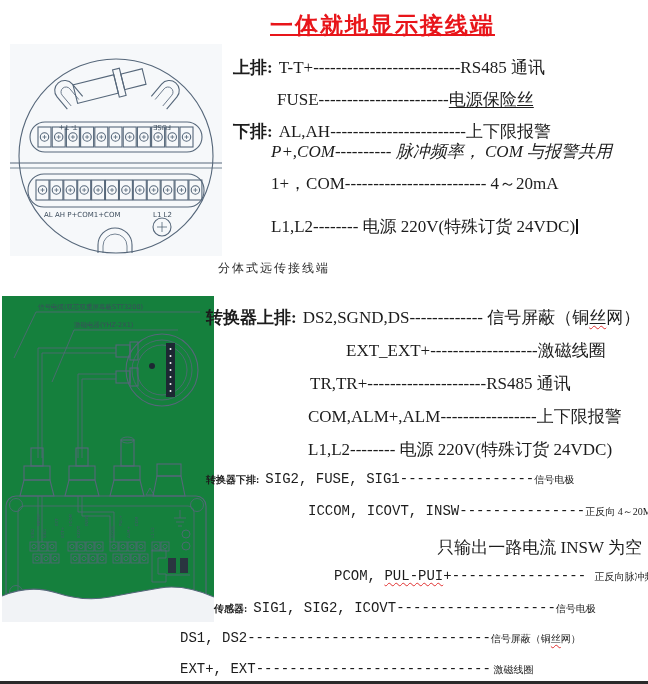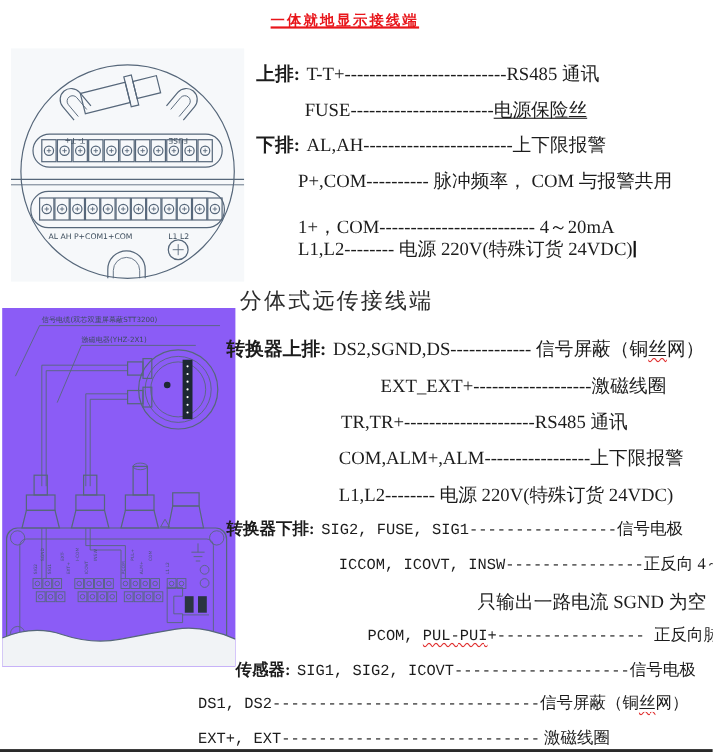--- a/index.html
+++ b/index.html
@@ -1,31 +1,31 @@
 <!DOCTYPE html>
 <html><head>
 <meta charset="utf-8">
 <style>
   html,body{margin:0;padding:0;}
   body{width:648px;height:684px;position:relative;background:#ffffff;overflow:hidden;
        font-family:"Liberation Serif", serif;color:#1c1c1c;}
   .abs{position:absolute;white-space:nowrap;}
   .serif{font-family:"Liberation Serif", serif;font-size:17px;}
   .mono{font-family:"Liberation Mono", monospace;font-size:14px;}
-  .mono .cjk{font-family:"Liberation Serif", serif;font-size:15px;}
+  .mono .cjk{font-family:"Liberation Serif", serif;font-size:10px;}
   b.pre{font-weight:bold;margin-right:6px;}
-  .title{font-size:13px;font-weight:bold;color:#e8151a;text-decoration:underline;
-         text-decoration-thickness:2px;letter-spacing:2px;}
-  .h2{font-size:20px;color:#2b2b2b;letter-spacing:2px;}
+  .title{font-size:23px;font-weight:bold;color:#e8151a;text-decoration:underline;
+         text-decoration-thickness:2px;letter-spacing:2px;margin-left:24px;}
+  .h2{font-size:12px;color:#2b2b2b;letter-spacing:2px;}
   .u{text-decoration:underline;text-underline-offset:2px;}
   .squig{text-decoration:underline wavy #e03030;text-decoration-thickness:1px;text-underline-offset:2px;}
   .cursor{display:inline-block;width:2px;height:15px;background:#111;vertical-align:-2px;margin-left:1px;}
   .dwrap{position:absolute;}
   .d1{left:10px;top:44px;width:212px;height:212px;background:#f6f8fa;}
-  .d2{left:2px;top:280px;width:212px;height:326px;background:#8b5cf6;}
+  .d2{left:2px;top:296px;width:212px;height:326px;background:#15803d;}
   svg{display:block}
   .ln{stroke:#56677a;fill:none;stroke-width:1.1;}
   .lnt{stroke:#56677a;stroke-width:0.8;fill:none;}
   .dlabel{font-family:"DejaVu Sans", sans-serif;font-size:7px;fill:#3c4c5c;}
   .dlabel2{font-family:"DejaVu Sans", sans-serif;font-size:6.5px;fill:#3c4c5c;}
   .tiny{font-family:"DejaVu Sans", sans-serif;font-size:4px;fill:#45566b;}
   .botbar{position:absolute;left:0;right:0;bottom:0;height:3px;background:#2a2a2a;}
 </style>
 </head>
 <body>
@@ -109,24 +109,24 @@
 
 <div class="abs serif" style="left:233px;top:56px;">
   <b class="pre">上排:</b><span>T-T+</span><span>--------------------------</span><span>RS485 通讯</span>
 </div>
 <div class="abs serif" style="left:277px;top:88px;">
   <span>FUSE</span><span>-----------------------</span><span class="u">电源保险丝</span>
 </div>
 <div class="abs serif" style="left:233px;top:120px;text-align:center;">
   <b class="pre">下排:</b><span>AL,AH</span><span>------------------------</span><span>上下限报警</span>
 </div>
-<div class="abs serif" style="left:271px;top:153px;">
+<div class="abs serif" style="left:271px;top:140px;font-style:italic;">
   <span>P+,COM</span><span>---------- </span><span>脉冲频率， COM 与报警共用</span>
 </div>
-<div class="abs serif" style="left:271px;top:195px;">
+<div class="abs serif" style="left:271px;top:172px;">
   <span>1+，COM</span><span>-------------------------</span><span> 4～20mA</span>
 </div>
 <div class="abs serif" style="left:271px;top:215px;">
   <span>L1,L2</span><span>--------</span><span> 电源 220V(特殊订货 24VDC)</span><span class="cursor"></span>
 </div>
 
 <div class="abs h2" style="left:218px;top:260px;">分体式远传接线端</div>
 
 <div class="dwrap d2">
   <svg width="212" height="326" viewBox="0 0 212 326">
@@ -276,21 +276,21 @@
 </div>
 <div class="abs serif" style="left:308px;top:438px;">
   <span>L1,L2</span><span>--------</span><span> 电源 220V(特殊订货 24VDC)</span>
 </div>
 <div class="abs mono" style="left:206px;top:471px;">
   <b class="pre cjk">转换器下排:</b><span>SIG2, FUSE, SIG1</span><span>----------------</span><span class="cjk">信号电极</span>
 </div>
 <div class="abs mono" style="left:308px;top:503px;">
   <span>ICCOM, ICOVT, INSW</span><span>---------------</span><span class="cjk">正反向 4～20Ma</span>
 </div>
-<div class="abs serif" style="right:6px;top:536px;">只输出一路电流 SGND 为空</div>
+<div class="abs serif" style="right:6px;top:536px;">只输出一路电流 INSW 为空</div>
 <div class="abs mono" style="left:334px;top:568px;">
   <span>PCOM, </span><span class="squig">PUL-PUI</span><span>+</span><span>---------------- </span><span class="cjk">正反向脉冲频率</span>
 </div>
 <div class="abs mono" style="left:214px;top:600px;">
   <b class="pre cjk">传感器:</b><span>SIG1, SIG2, ICOVT</span><span>-------------------</span><span class="cjk">信号电极</span>
 </div>
 <div class="abs mono" style="left:180px;top:630px;">
   <span>DS1, DS2</span><span>-----------------------------</span><span class="cjk">信号屏蔽（铜</span><span class="cjk squig">丝</span><span class="cjk">网）</span>
 </div>
 <div class="abs mono" style="left:180px;top:661px;">

